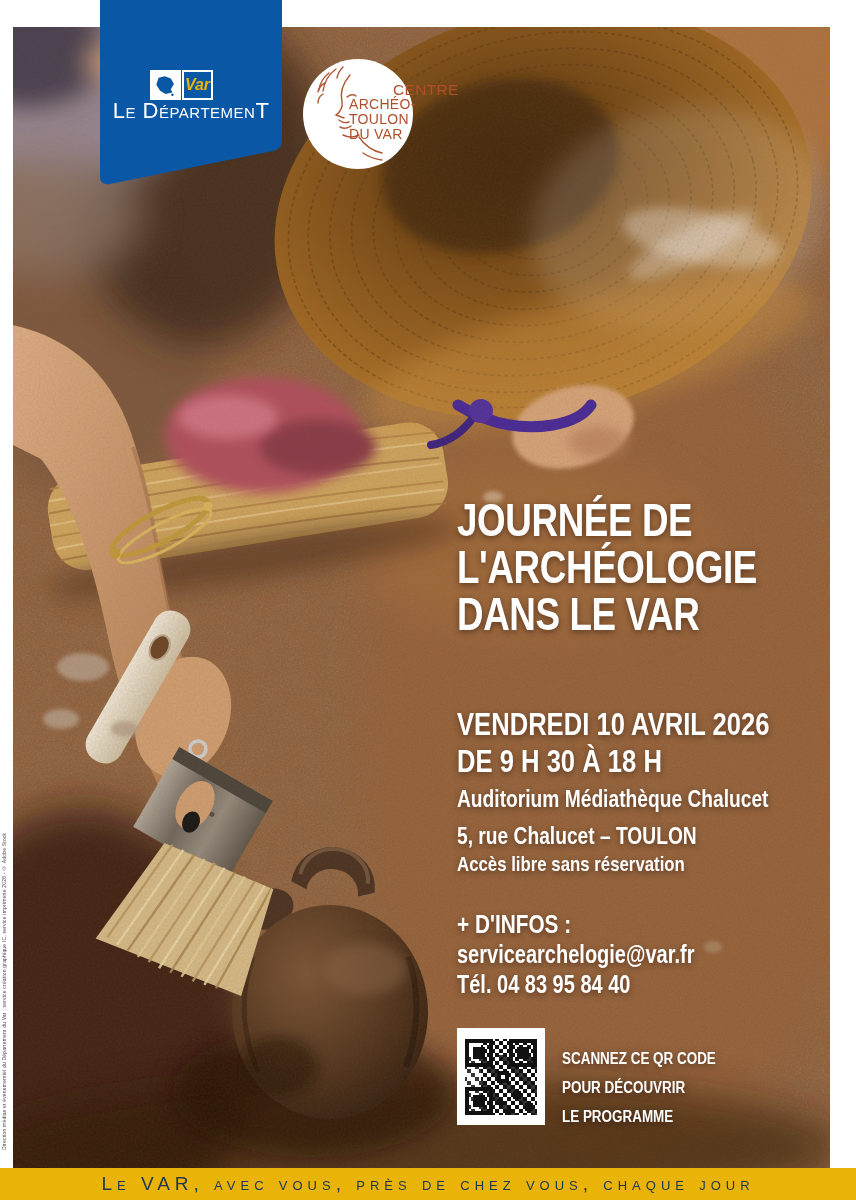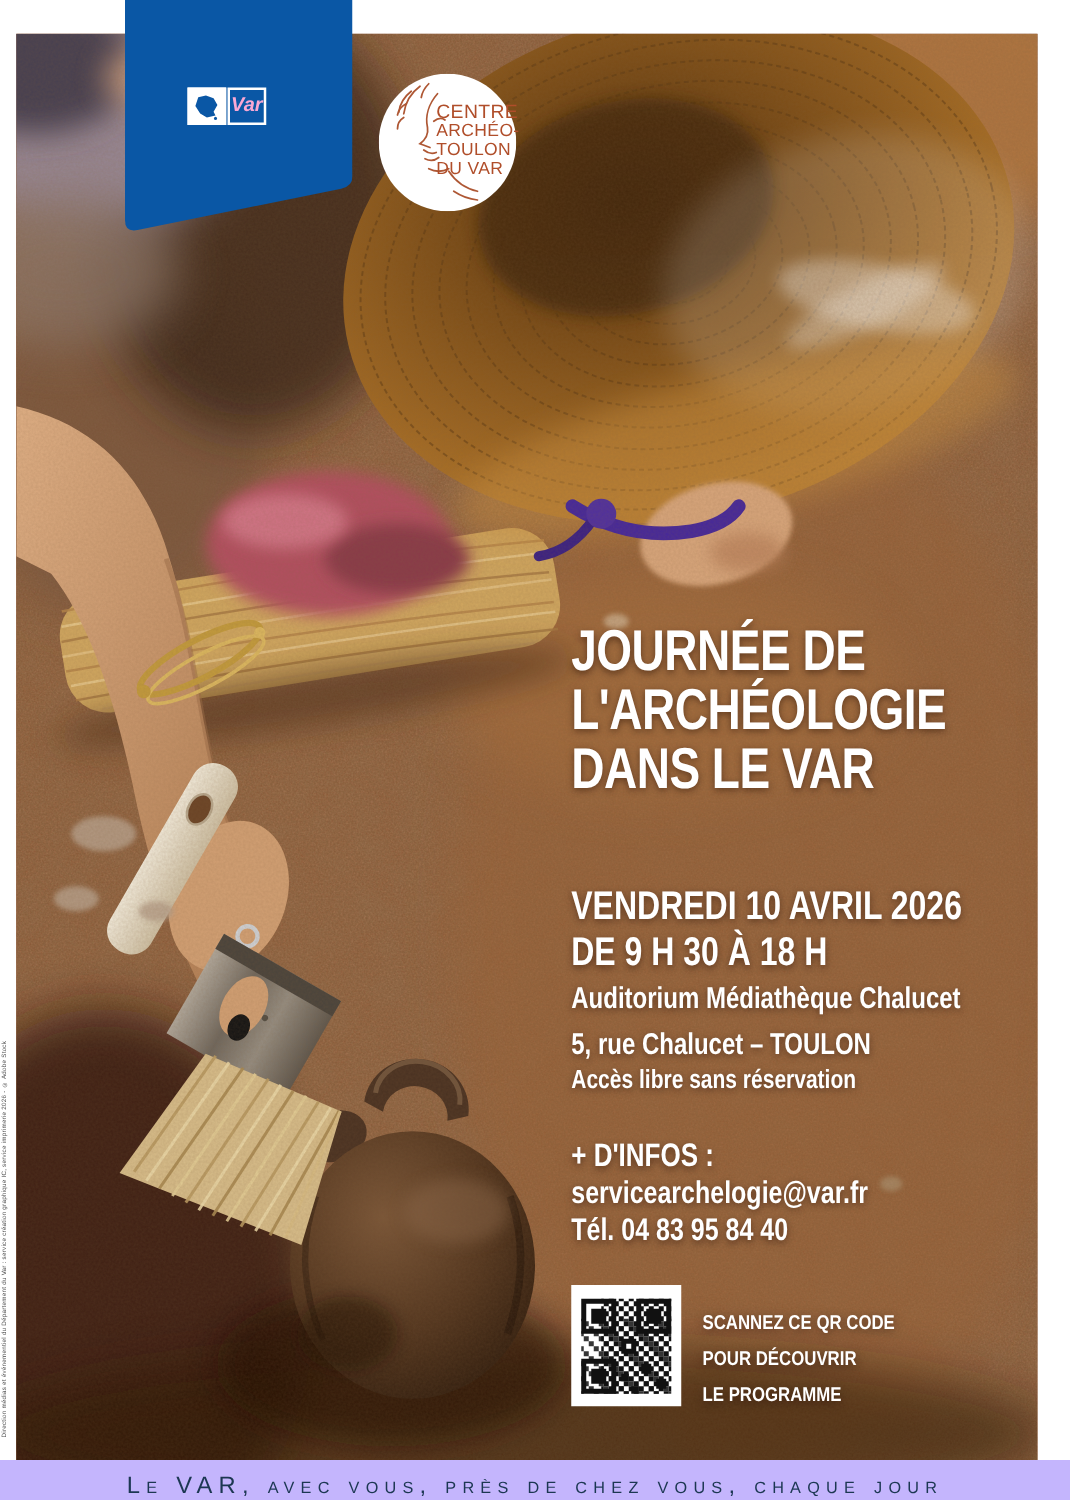--- a/index.html
+++ b/index.html
@@ -7,28 +7,28 @@
        font-family:"Liberation Sans",sans-serif;}
   .photo{position:absolute;left:13px;top:27px;width:817px;height:1141px;overflow:hidden;background:#8a5230;}
   .photo svg{display:block;}
 
   
   .badge{position:absolute;left:100px;top:0;width:182px;height:192px;}
   .badge svg.shape{position:absolute;left:0;top:0;}
   .varlogo{position:absolute;left:50px;top:70px;display:flex;}
   .cell{width:27px;height:26px;border:2px solid #fff;display:flex;align-items:center;justify-content:center;}
   .cell.map{background:#fff;}
-  .cell.word{background:#0a57a5;color:#f9a8d4;font-style:italic;font-weight:700;font-size:16px;margin-left:1px;}
+  .cell.word{background:#0a57a5;color:#eab308;font-style:italic;font-weight:700;font-size:16px;margin-left:1px;}
   .dept{position:absolute;left:0;top:98px;width:182px;text-align:center;color:#fff;
         font-variant:small-caps;font-size:22px;letter-spacing:.5px;}
 
   
   .circle-logo{position:absolute;left:303px;top:59px;width:110px;height:110px;}
   .clt{position:absolute;left:46px;top:23px;color:#b04e2a;line-height:15px;font-size:14px;letter-spacing:.3px;}
-  .clt .l0{font-size:15.5px;}
+  .clt .l0{font-size:15.5px;margin-left:44px;}
 
   
   .wt{position:absolute;left:457px;color:#fff;font-weight:700;white-space:nowrap;
       transform:scaleX(.8);transform-origin:0 0;text-shadow:0 2px 7px rgba(35,12,0,.5);}
   .title{top:497px;font-size:46px;line-height:47px;letter-spacing:-.5px;}
   .datetime{top:706px;font-size:32px;line-height:37px;}
   .venue{top:780px;font-size:24px;line-height:37px;}
   .access{top:852px;font-size:21px;}
   .infos{top:909px;font-size:25px;line-height:30px;}
   .infos .ih{font-size:26px;}
@@ -37,22 +37,22 @@
   
   .qrbox{position:absolute;left:457px;top:1028px;width:88px;height:97px;background:#fff;
          display:flex;align-items:center;justify-content:center;}
 
   
   .credits{position:absolute;left:1px;top:888px;height:262px;width:11px;
            writing-mode:vertical-rl;transform:rotate(180deg);
            font-size:5px;color:#4a4a4a;letter-spacing:.2px;white-space:nowrap;}
 
   
-  .footer{position:absolute;left:0;top:1168px;width:856px;height:32px;background:#c4b5fd;
-          display:flex;align-items:flex-end;justify-content:center;}
+  .footer{position:absolute;left:0;top:1168px;width:856px;height:32px;background:#eab308;
+          display:flex;align-items:center;justify-content:center;}
   .footer span{color:#1c3752;font-variant:small-caps;font-size:19px;letter-spacing:5px;white-space:nowrap;}
 </style>
 </head>
 <body>
 
 <div>
 
   <div class="photo">
     <svg viewBox="0 0 817 1141" width="817" height="1141">
       <defs>
@@ -259,20 +259,21 @@
     </svg>
     <div class="varlogo">
       <span class="cell map">
         <svg width="23" height="23" viewBox="0 0 30 30">
           <path d="M6,5 L14,3 L22,6 L26,13 L22,20 L24,24 L15,26 L8,22 L3,14 Z" fill="#0a57a5"></path>
           <circle cx="24" cy="27" r="1.6" fill="#0a57a5"></circle>
         </svg>
       </span>
       <span class="cell word">Var</span>
     </div>
+    <div class="dept">Le DépartemenT</div>
   </div>
 
   <div class="circle-logo">
     <svg width="110" height="110" viewBox="0 0 110 110">
       <circle cx="55" cy="55" r="55" fill="#fff"></circle>
       <g fill="none" stroke="#aa4f2a" stroke-width="1.4" stroke-linecap="round" opacity=".95">
         <path d="M26,14 q-9,7 -10,17"></path>
         <path d="M33,10 q-11,8 -13,22"></path>
         <path d="M40,8 q-5,5 -6,11"></path>
         <path d="M22,24 q-6,3 -7,9"></path>

